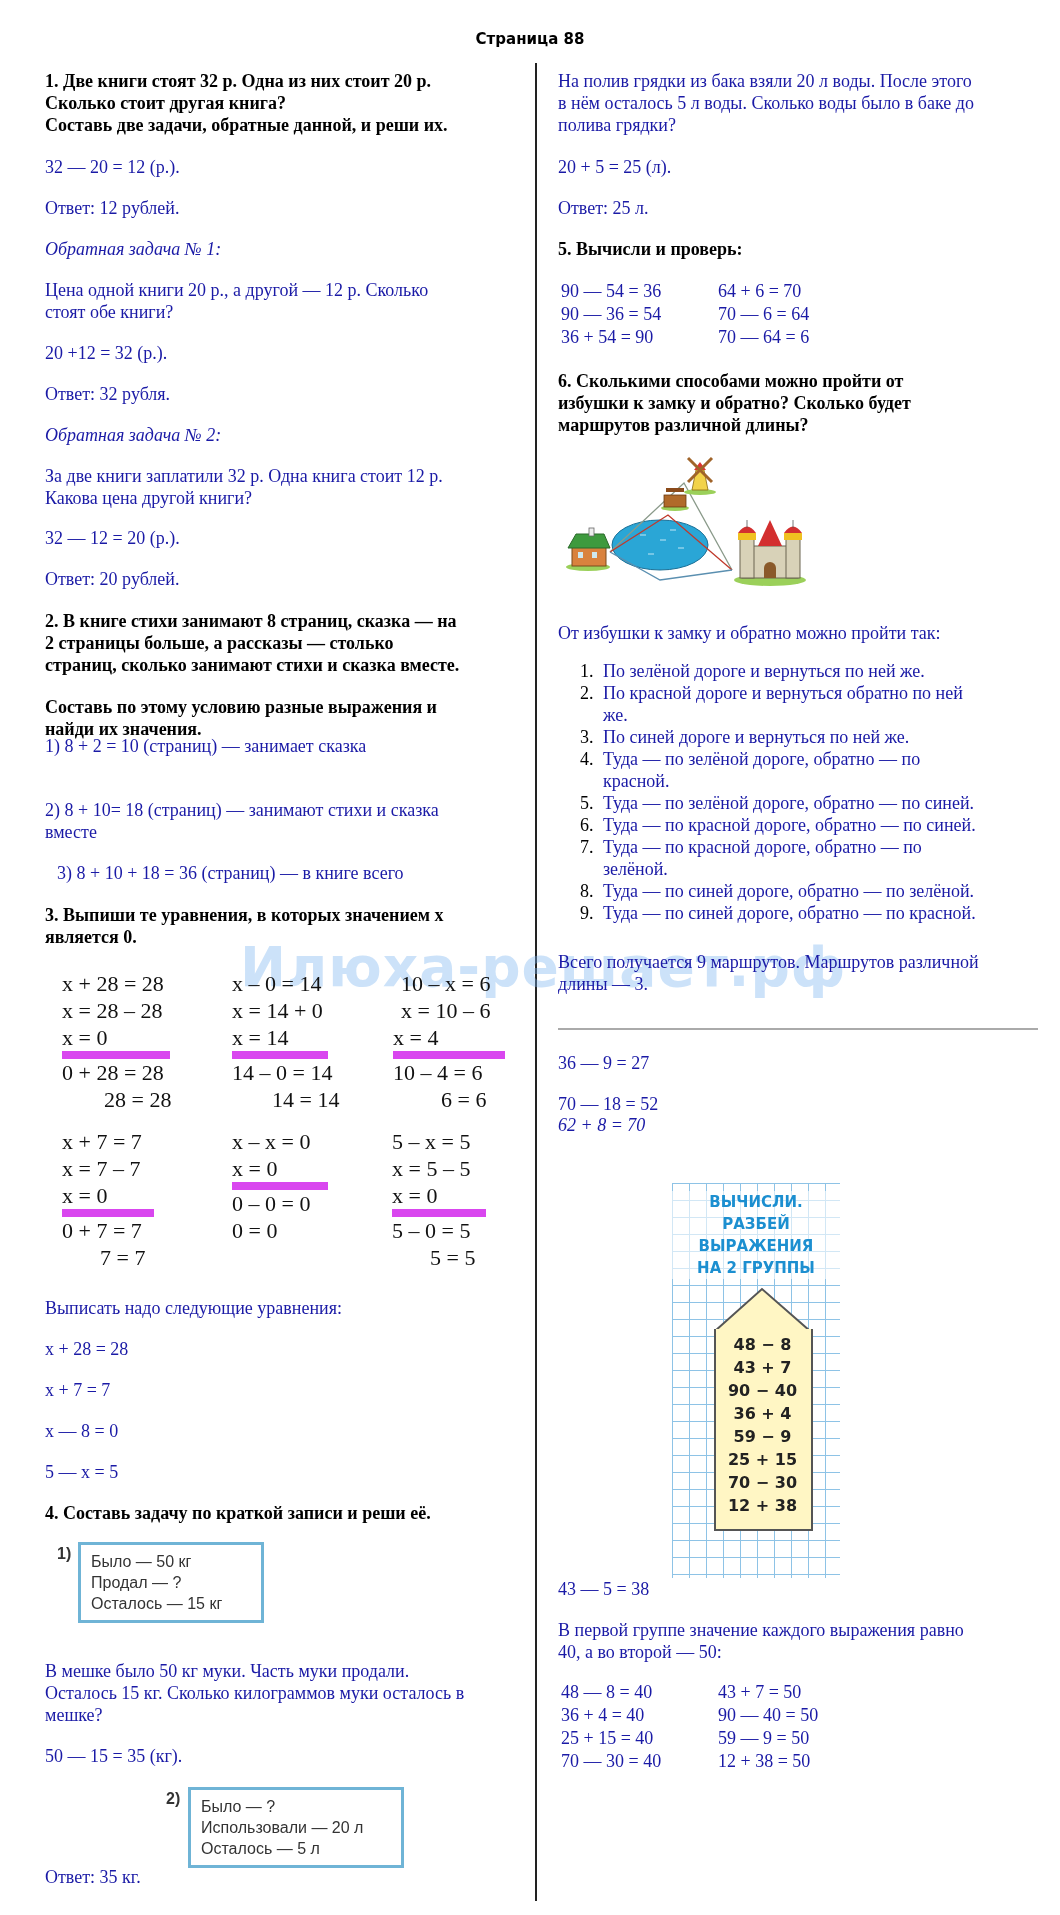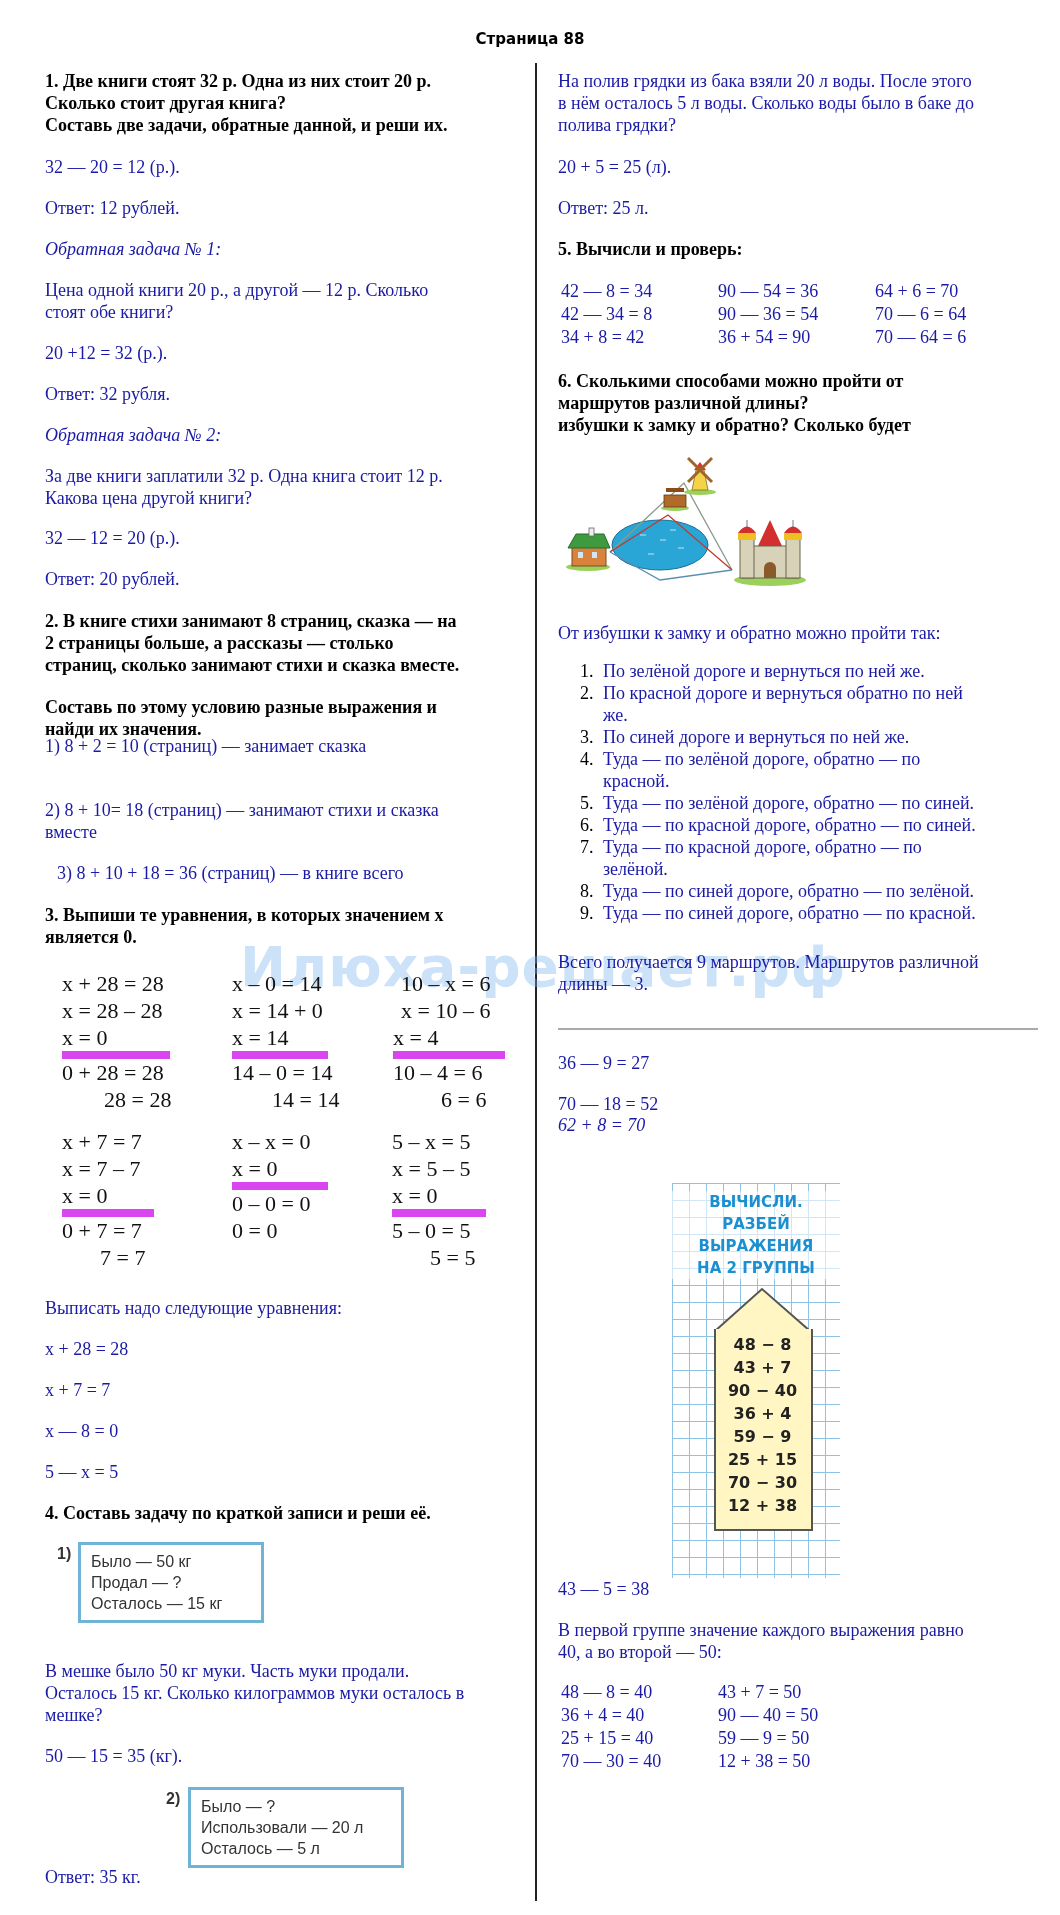--- a/index.html
+++ b/index.html
@@ -158,40 +158,35 @@
     <p class="a">На полив грядки из бака взяли 20 л воды. После этого</p>
     <p class="a">в нём осталось 5 л воды. Сколько воды было в баке до</p>
     <p class="a">полива грядки?</p>
   </div>
   <p class="a abs" style="left:558px; top:156px;">20 + 5 = 25 (л).</p>
   <p class="a abs" style="left:558px; top:197px;">Ответ: 25 л.</p>
 
   <p class="q abs" style="left:558px; top:238px;text-align:right;">5. Вычисли и проверь:</p>
   <div class="abs eqgrid" style="left:561px; top:280px; grid-template-columns:157px 157px 160px;">
     <div>
-      <div>42 — 8 = 34</div>
-      <div>42 — 34 = 8</div>
-      <div>34 + 8 = 42</div>
-    </div>
-    <div>
       <div>90 — 54 = 36</div>
       <div>90 — 36 = 54</div>
       <div>36 + 54 = 90</div>
     </div>
     <div>
       <div>64 + 6 = 70</div>
       <div>70 — 6 = 64</div>
       <div>70 — 64 = 6</div>
     </div>
   </div>
 
   <div class="abs" style="left:558px; top:370px; width:480px;">
     <p class="q">6. Сколькими способами можно пройти от</p>
+    <p class="q">избушки к замку и обратно? Сколько будет</p>
     <p class="q">маршрутов различной длины?</p>
-    <p class="q">избушки к замку и обратно? Сколько будет</p>
   </div>
 
   <svg class="abs" style="left:560px; top:450px;" width="280" height="150" viewBox="0 0 280 150">
 
     <ellipse cx="100" cy="95" rx="48" ry="25" fill="#2aa6d6" stroke="#1a6f96" stroke-width="1"></ellipse>
     <g stroke="#bfe6f5" stroke-width="1">
       <line x1="80" y1="85" x2="86" y2="85"></line>
         <line x1="100" y1="90" x2="106" y2="90"></line>
         <line x1="118" y1="98" x2="124" y2="98"></line>
         <line x1="88" y1="104" x2="94" y2="104"></line>

